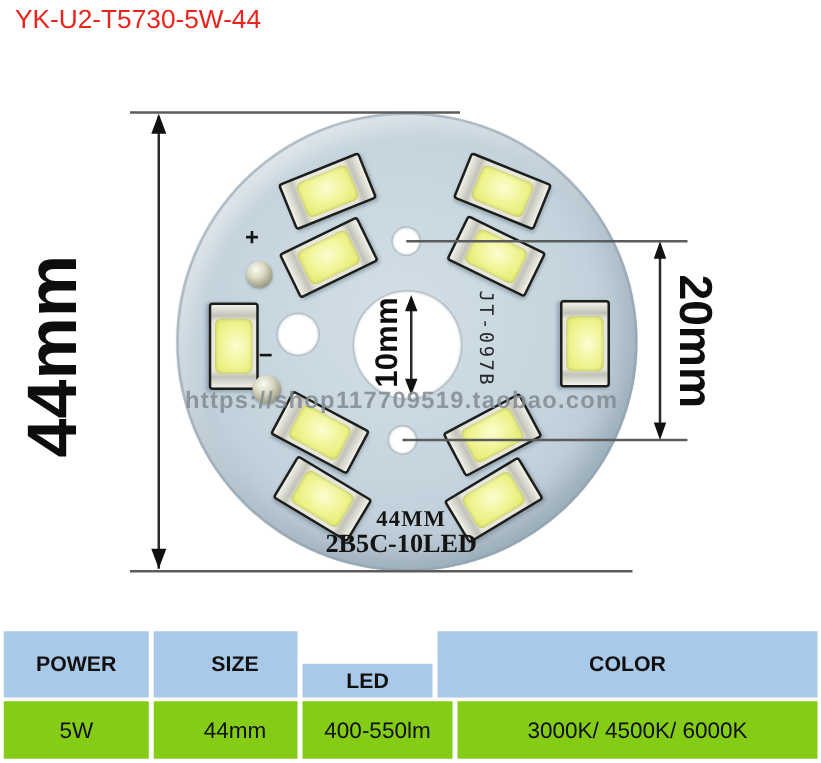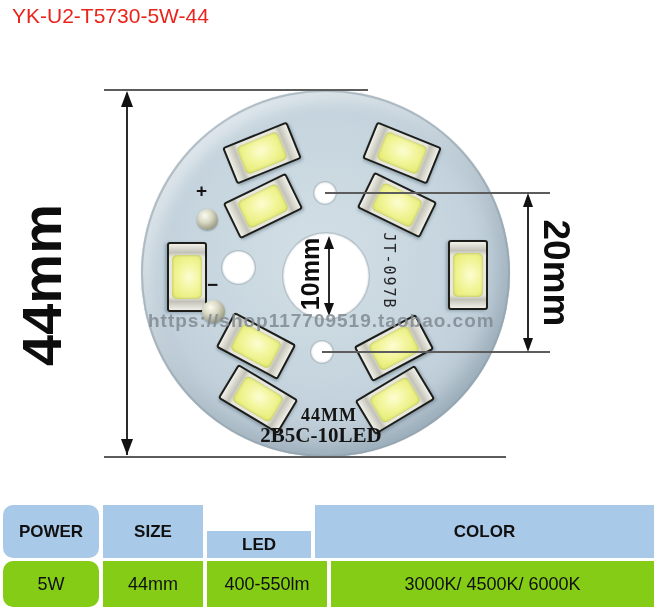--- a/index.html
+++ b/index.html
@@ -57,21 +57,21 @@
           color:rgba(128,138,146,.85);z-index:7;pointer-events:none;white-space:nowrap;}
 
   
   .spec{position:absolute;left:3px;top:505px;width:651px;z-index:8;}
   .row{display:flex;gap:4px;}
   .row.head{height:53px;margin-bottom:3px;}
   .row.vals{height:46px;}
   .cell{display:flex;align-items:center;justify-content:center;color:#101010;}
   .head .cell{background:#a9c9e8;font-weight:bold;font-size:17px;}
   .vals .cell{background:#84cc16;font-size:18px;}
-  .c0{width:96px;border-radius:10px;} .c1{width:100px;} .c2{width:120px;} .c3{width:104px;margin-top:26px;} .c4{flex:1;}
+  .c0{width:116px;} .c1{width:100px;padding-left:15px;} .c2{width:120px;} .c3{width:104px;margin-top:26px;} .c4{flex:1;}
 </style>
 </head>
 <body>
 
 <div id="stage">
 
   <div class="title">YK-U2-T5730-5W-44</div>
 
   <div class="board"></div>
 

